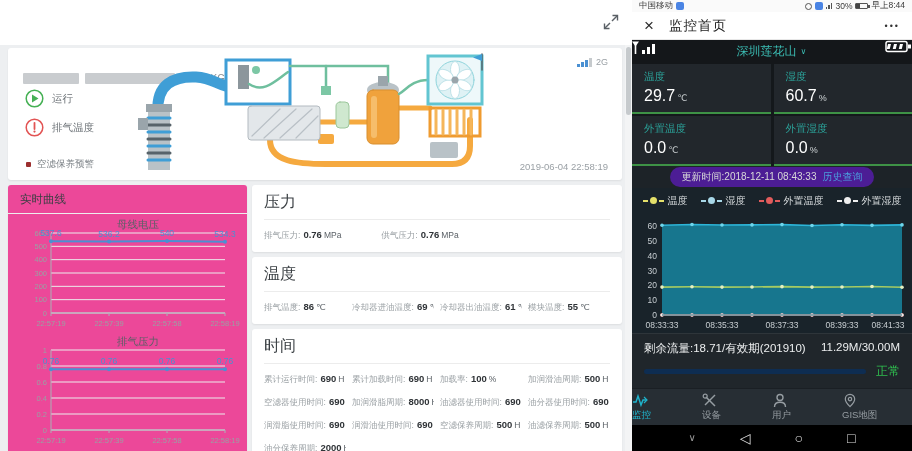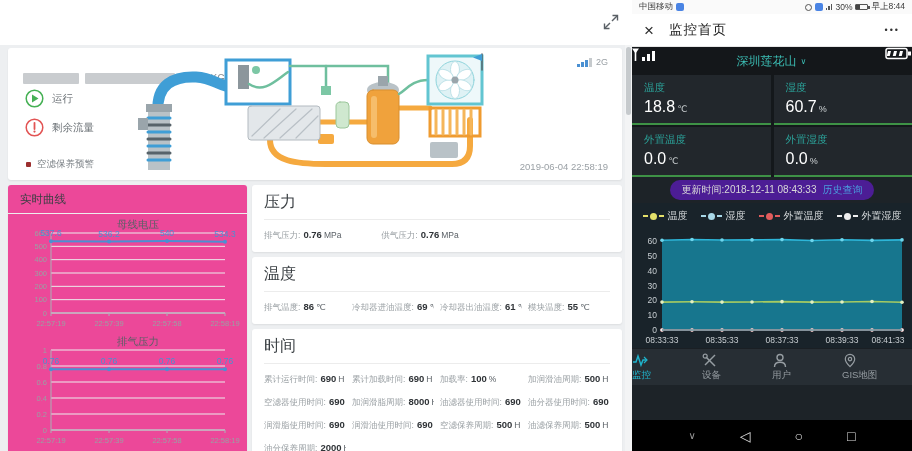--- a/index.html
+++ b/index.html
@@ -118,21 +118,21 @@
           <polygon points="7,5.5 13.5,9.5 7,13.5" fill="#45b054"></polygon>
         </svg>
         <span>运行</span>
       </div>
       <div class="status fault">
         <svg width="19" height="19" viewBox="0 0 19 19">
           <circle cx="9.5" cy="9.5" r="8.3" fill="#fff" stroke="#e25454" stroke-width="1.5"></circle>
           <line x1="9.5" y1="4.8" x2="9.5" y2="11" stroke="#e25454" stroke-width="1.8" stroke-linecap="round"></line>
           <circle cx="9.5" cy="13.6" r="1.1" fill="#e25454"></circle>
         </svg>
-        <span>剩余流量</span>
+        <span>排气温度</span>
       </div>
       <div class="warning-row">
         <span class="warn-dot"></span>
         <span>空滤保养预警</span>
       </div>
       <div class="signal">
         <span class="sig-bars">
             <i></i>
             <i></i>
             <i></i>
@@ -371,21 +371,21 @@
         <rect x="23" y="4.5" width="3" height="4" fill="#fff"></rect>
         <rect x="4" y="4" width="3" height="5" fill="#fff" transform="skewX(-14)"></rect>
         <rect x="10" y="4" width="3" height="5" fill="#fff" transform="skewX(-14)"></rect>
         <rect x="16" y="4" width="3" height="5" fill="#fff" transform="skewX(-14)"></rect>
       </svg>
     </div>
 
     <div class="readings">
         <div class="rcell">
     <div class="rlabel">温度</div>
-    <div class="rval"><span class="rv">18.8</span><span class="ru">℃</span></div>
+    <div class="rval"><span class="rv">29.7</span><span class="ru">℃</span></div>
   </div>
         <div class="rcell">
     <div class="rlabel">湿度</div>
     <div class="rval"><span class="rv">60.7</span><span class="ru">%</span></div>
   </div>
         <div class="rcell">
     <div class="rlabel">外置温度</div>
     <div class="rval"><span class="rv">0.0</span><span class="ru">℃</span></div>
   </div>
         <div class="rcell">
@@ -479,20 +479,30 @@
           <circle cx="266" cy="104" r="1.8" fill="#eeeeee"></circle>
           <line x1="26" x2="266" y1="104" y2="104" stroke="#2a5f6e"></line>
           <text class="ptk" x="26" y="117" text-anchor="middle">08:33:33</text>
           <text class="ptk" x="86" y="117" text-anchor="middle">08:35:33</text>
           <text class="ptk" x="146" y="117" text-anchor="middle">08:37:33</text>
           <text class="ptk" x="206" y="117" text-anchor="middle">08:39:33</text>
           <text class="ptk" x="252" y="117" text-anchor="middle">08:41:33</text>
         </svg>
     </div>
 
+    <div class="flow">
+      <div class="flow-line1">
+        <span>剩余流量:18.71/有效期(201910)</span>
+        <span>11.29M/30.00M</span>
+      </div>
+      <div class="flow-line2">
+        <span class="track"><span class="fill" id="flow-fill" style="width: 38%;"></span></span>
+        <span class="flow-status">正常</span>
+      </div>
+    </div>
 
     <div class="navbar">
       <div class="nav-item active">
         <svg width="16" height="15" viewBox="0 0 16 15" fill="none" stroke="currentColor" stroke-width="1.5">
           <polyline points="1,9 4,9 6,3 9,12 11,7 15,7"></polyline>
             <polyline points="12,4 15,7 12,10" stroke-width="1.2"></polyline>
         </svg>
         <span class="nav-label">监控</span>
       </div>
       <div class="nav-item">

